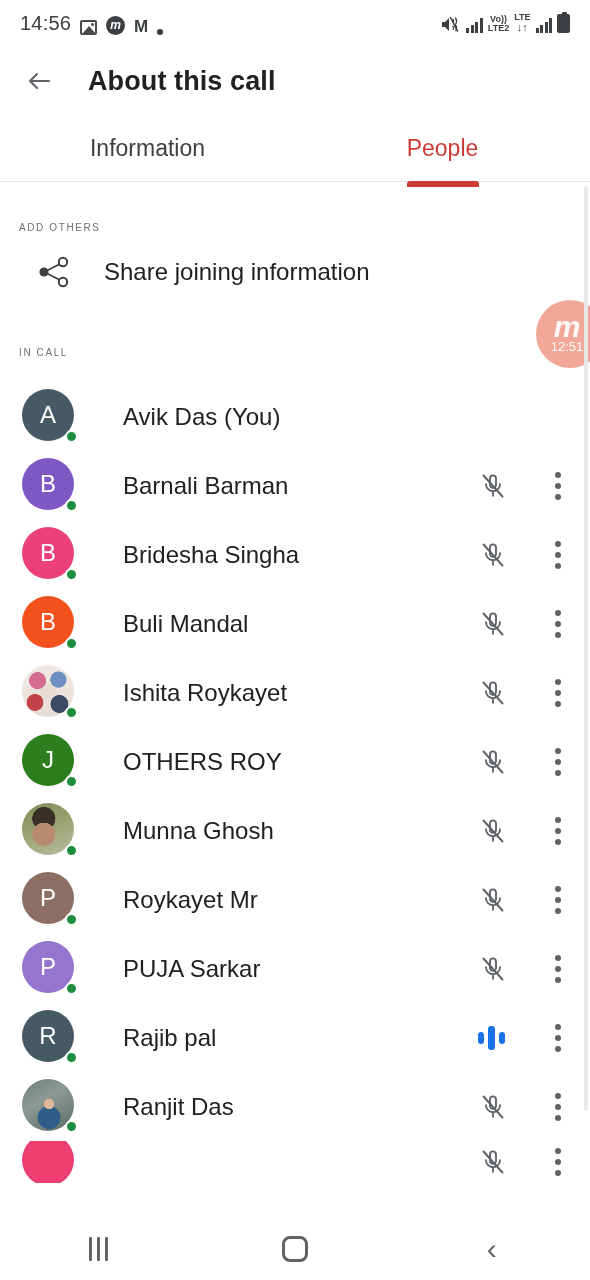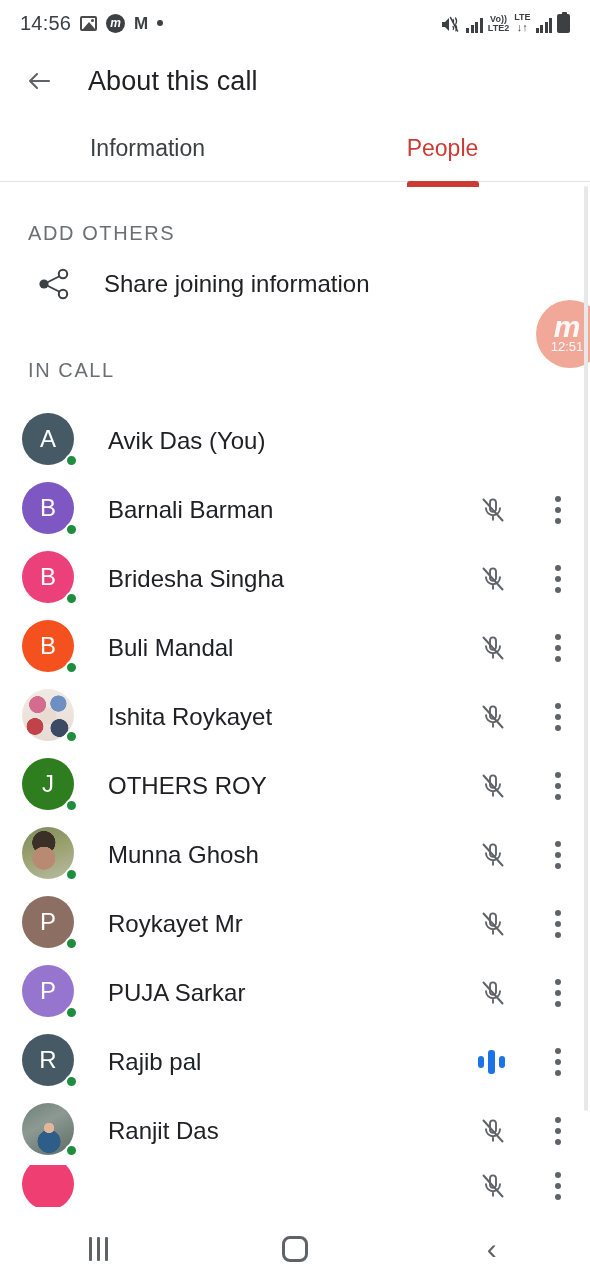--- a/index.html
+++ b/index.html
@@ -10,21 +10,21 @@
     color:#202124;
     overflow:hidden;
     position:relative;
   }
 
   
   .status-bar{
     height:46px; display:flex; align-items:center;
     padding:0 20px; background:#fff;
   }
-  .sb-left{ display:flex; align-items:center; gap:9px; }
+  .sb-left{ display:flex; align-items:flex-end; gap:9px; }
   .sb-time{ font-size:20px; color:#3c4043; letter-spacing:.2px; }
   .sb-right{ margin-left:auto; display:flex; align-items:flex-end; gap:5px; }
   .ic-photo{
     width:17px;height:15px;border:2px solid #4a4a4a;border-radius:2px;
     position:relative; overflow:hidden;
   }
   .ic-photo::after{
     content:""; position:absolute; left:1px; bottom:0px;
     border-left:6px solid transparent; border-right:6px solid transparent;
     border-bottom:7px solid #4a4a4a;
@@ -57,39 +57,39 @@
   }
   .ic-batt::before{
     content:"";position:absolute;top:-4px;left:3px;width:5px;height:2.5px;
     background:#3c4043;border-radius:1px;
   }
 
   
   .app-bar{ height:70px; display:flex; align-items:center; padding:0 24px; gap:34px; }
   .back-arrow{ width:30px;height:30px; position:relative; cursor:pointer; }
   .back-arrow svg{ display:block; }
-  .app-title{ font-size:27px; color:#202124; font-weight:400; letter-spacing:.1px; }
+  .app-title{ font-size:27px; color:#202124; font-weight:700; letter-spacing:.1px; }
 
   
   .tabs{ display:flex; height:65px; position:relative; }
   .tab{
     flex:1; display:flex; align-items:center; justify-content:center;
     font-size:23px; color:#3c4043; cursor:pointer; position:relative;
   }
   .tab.active{ color:#cc3b33; }
   .tab.active::after{
     content:""; position:absolute; bottom:-6px; left:50%; transform:translateX(-50%);
     width:72px; height:6px; background:#cc3b33; border-radius:3px 3px 0 0;
   }
   .tabs-divider{ height:1px; background:#e3e3e3; width:100%; }
 
   
   .section-label{
-    font-size:20px; letter-spacing:1.6px; color:#6b6f73;
-    padding-left:28px; text-transform:uppercase;
+    font-size:10px; letter-spacing:1.6px; color:#6b6f73;
+    padding-left:19px; text-transform:uppercase;
   }
   .add-others-label{ padding-top:40px; }
   .in-call-label{ padding-top:36px; }
 
   
   .share-row{
     display:flex; align-items:center; height:78px; padding-left:32px;
     gap:28px; cursor:pointer;
   }
   .share-icon{ width:44px; display:flex; justify-content:center; }
@@ -106,21 +106,21 @@
     width:52px;height:52px;border-radius:50%;
     display:flex;align-items:center;justify-content:center;
     color:#fff;font-size:24px;font-weight:400;overflow:hidden;
   }
   .avatar.photo{ font-size:0; }
   .presence{
     position:absolute; right:0px; bottom:2px;
     width:13px;height:13px;border-radius:50%;
     background:#1e8e3e; border:2.5px solid #fff;
   }
-  .p-name{ font-size:24px; color:#202124; margin-left:30px; white-space:nowrap; }
+  .p-name{ font-size:24px; color:#202124; margin-left:45px; white-space:nowrap; }
   .p-actions{ margin-left:auto; display:flex; align-items:center; gap:46px; }
   .mic-off{ width:30px;height:30px;cursor:pointer; }
   .speaking{ width:34px;height:26px;display:flex;align-items:center;justify-content:center;gap:4px; }
   .speaking i{ background:#1a73e8; border-radius:3px; display:block; width:6px; }
   .speaking i:nth-child(1){ height:12px; }
   .speaking i:nth-child(2){ height:24px; width:7px; }
   .speaking i:nth-child(3){ height:12px; }
   .kebab{ width:8px; display:flex; flex-direction:column; gap:5px; cursor:pointer; align-items:center; }
   .kebab span{ width:6px;height:6px;border-radius:50%;background:#5f6368; display:block; }
 

